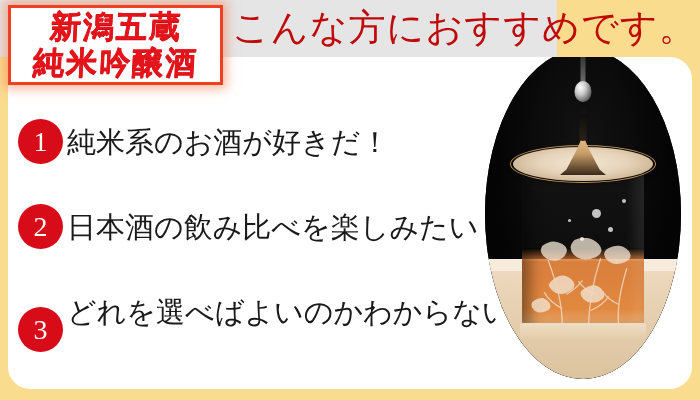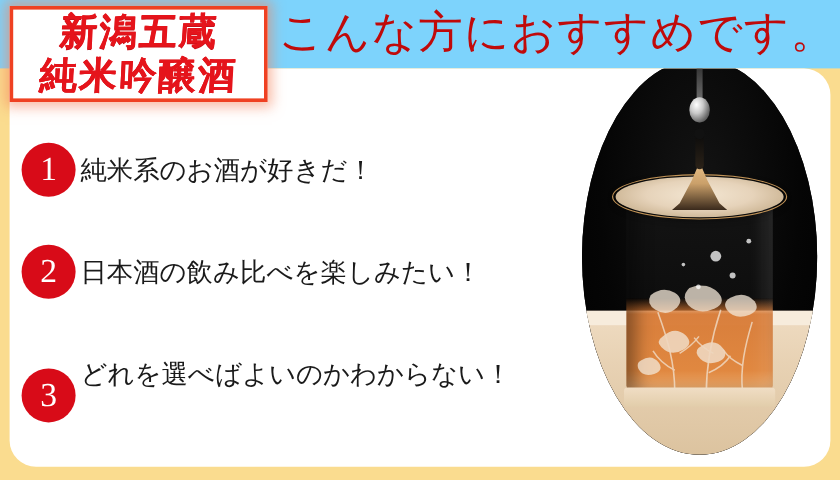--- a/index.html
+++ b/index.html
@@ -26,23 +26,23 @@
     background: #ffffff;
     border-radius: 22px;
     overflow: hidden;
   }
 
   
   .header {
     position: absolute;
     left: 0;
     top: 0;
-    width: 700px;
+    width: 557px;
     height: 57px;
-    background: #7dd3fc;
+    background: #e5e5e5;
   }
   .header-title {
     position: absolute;
     left: 232px;
     top: 2px;
     width: 450px;
     height: 52px;
     line-height: 52px;
     font-size: 37px;
     letter-spacing: 1px;
@@ -101,21 +101,21 @@
     background: #d80b18;
     color: #ffffff;
     font-size: 28px;
     line-height: 45px;
     text-align: center;
     font-weight: 400;
     margin-right: 4px;
   }
   .item-text {
     color: #1a1a1a;
-    font-size: 22px;
+    font-size: 29px;
     line-height: 38px;
     padding-top: 4px;
     letter-spacing: 0px;
     white-space: nowrap;
   }
   .item-text .l2 { display: block; }
 
   
   .photo {
     position: absolute;

